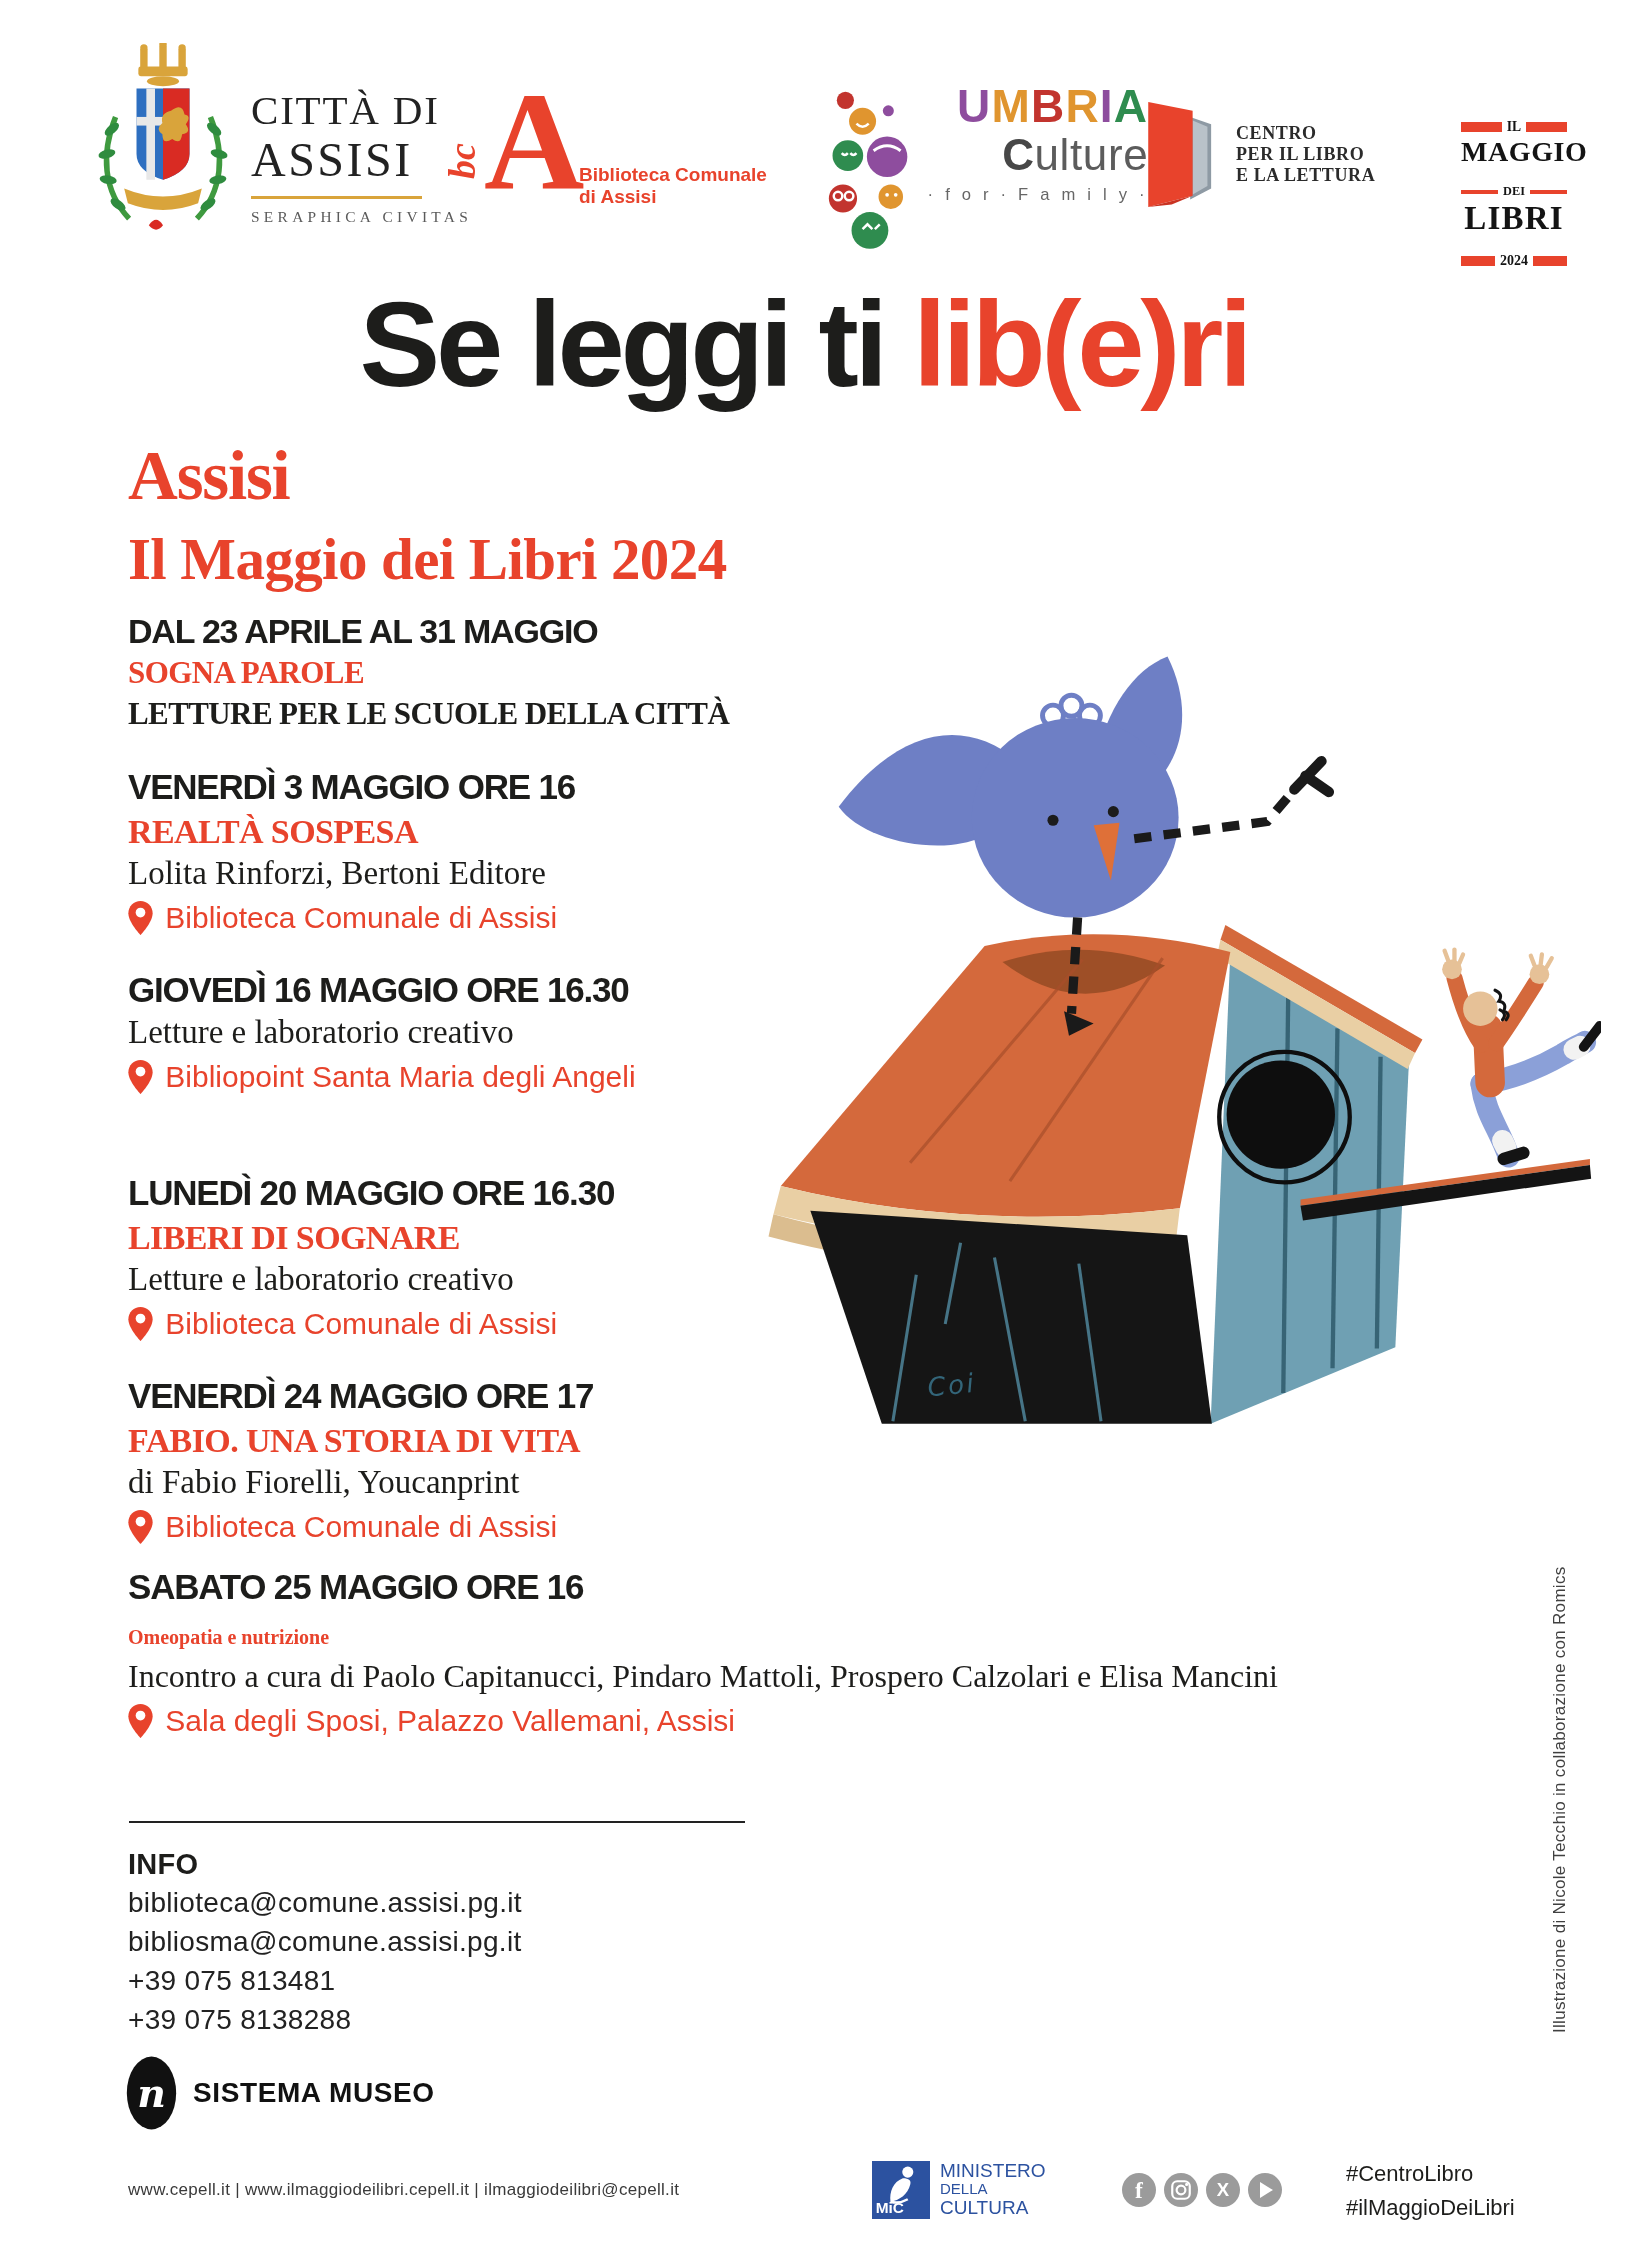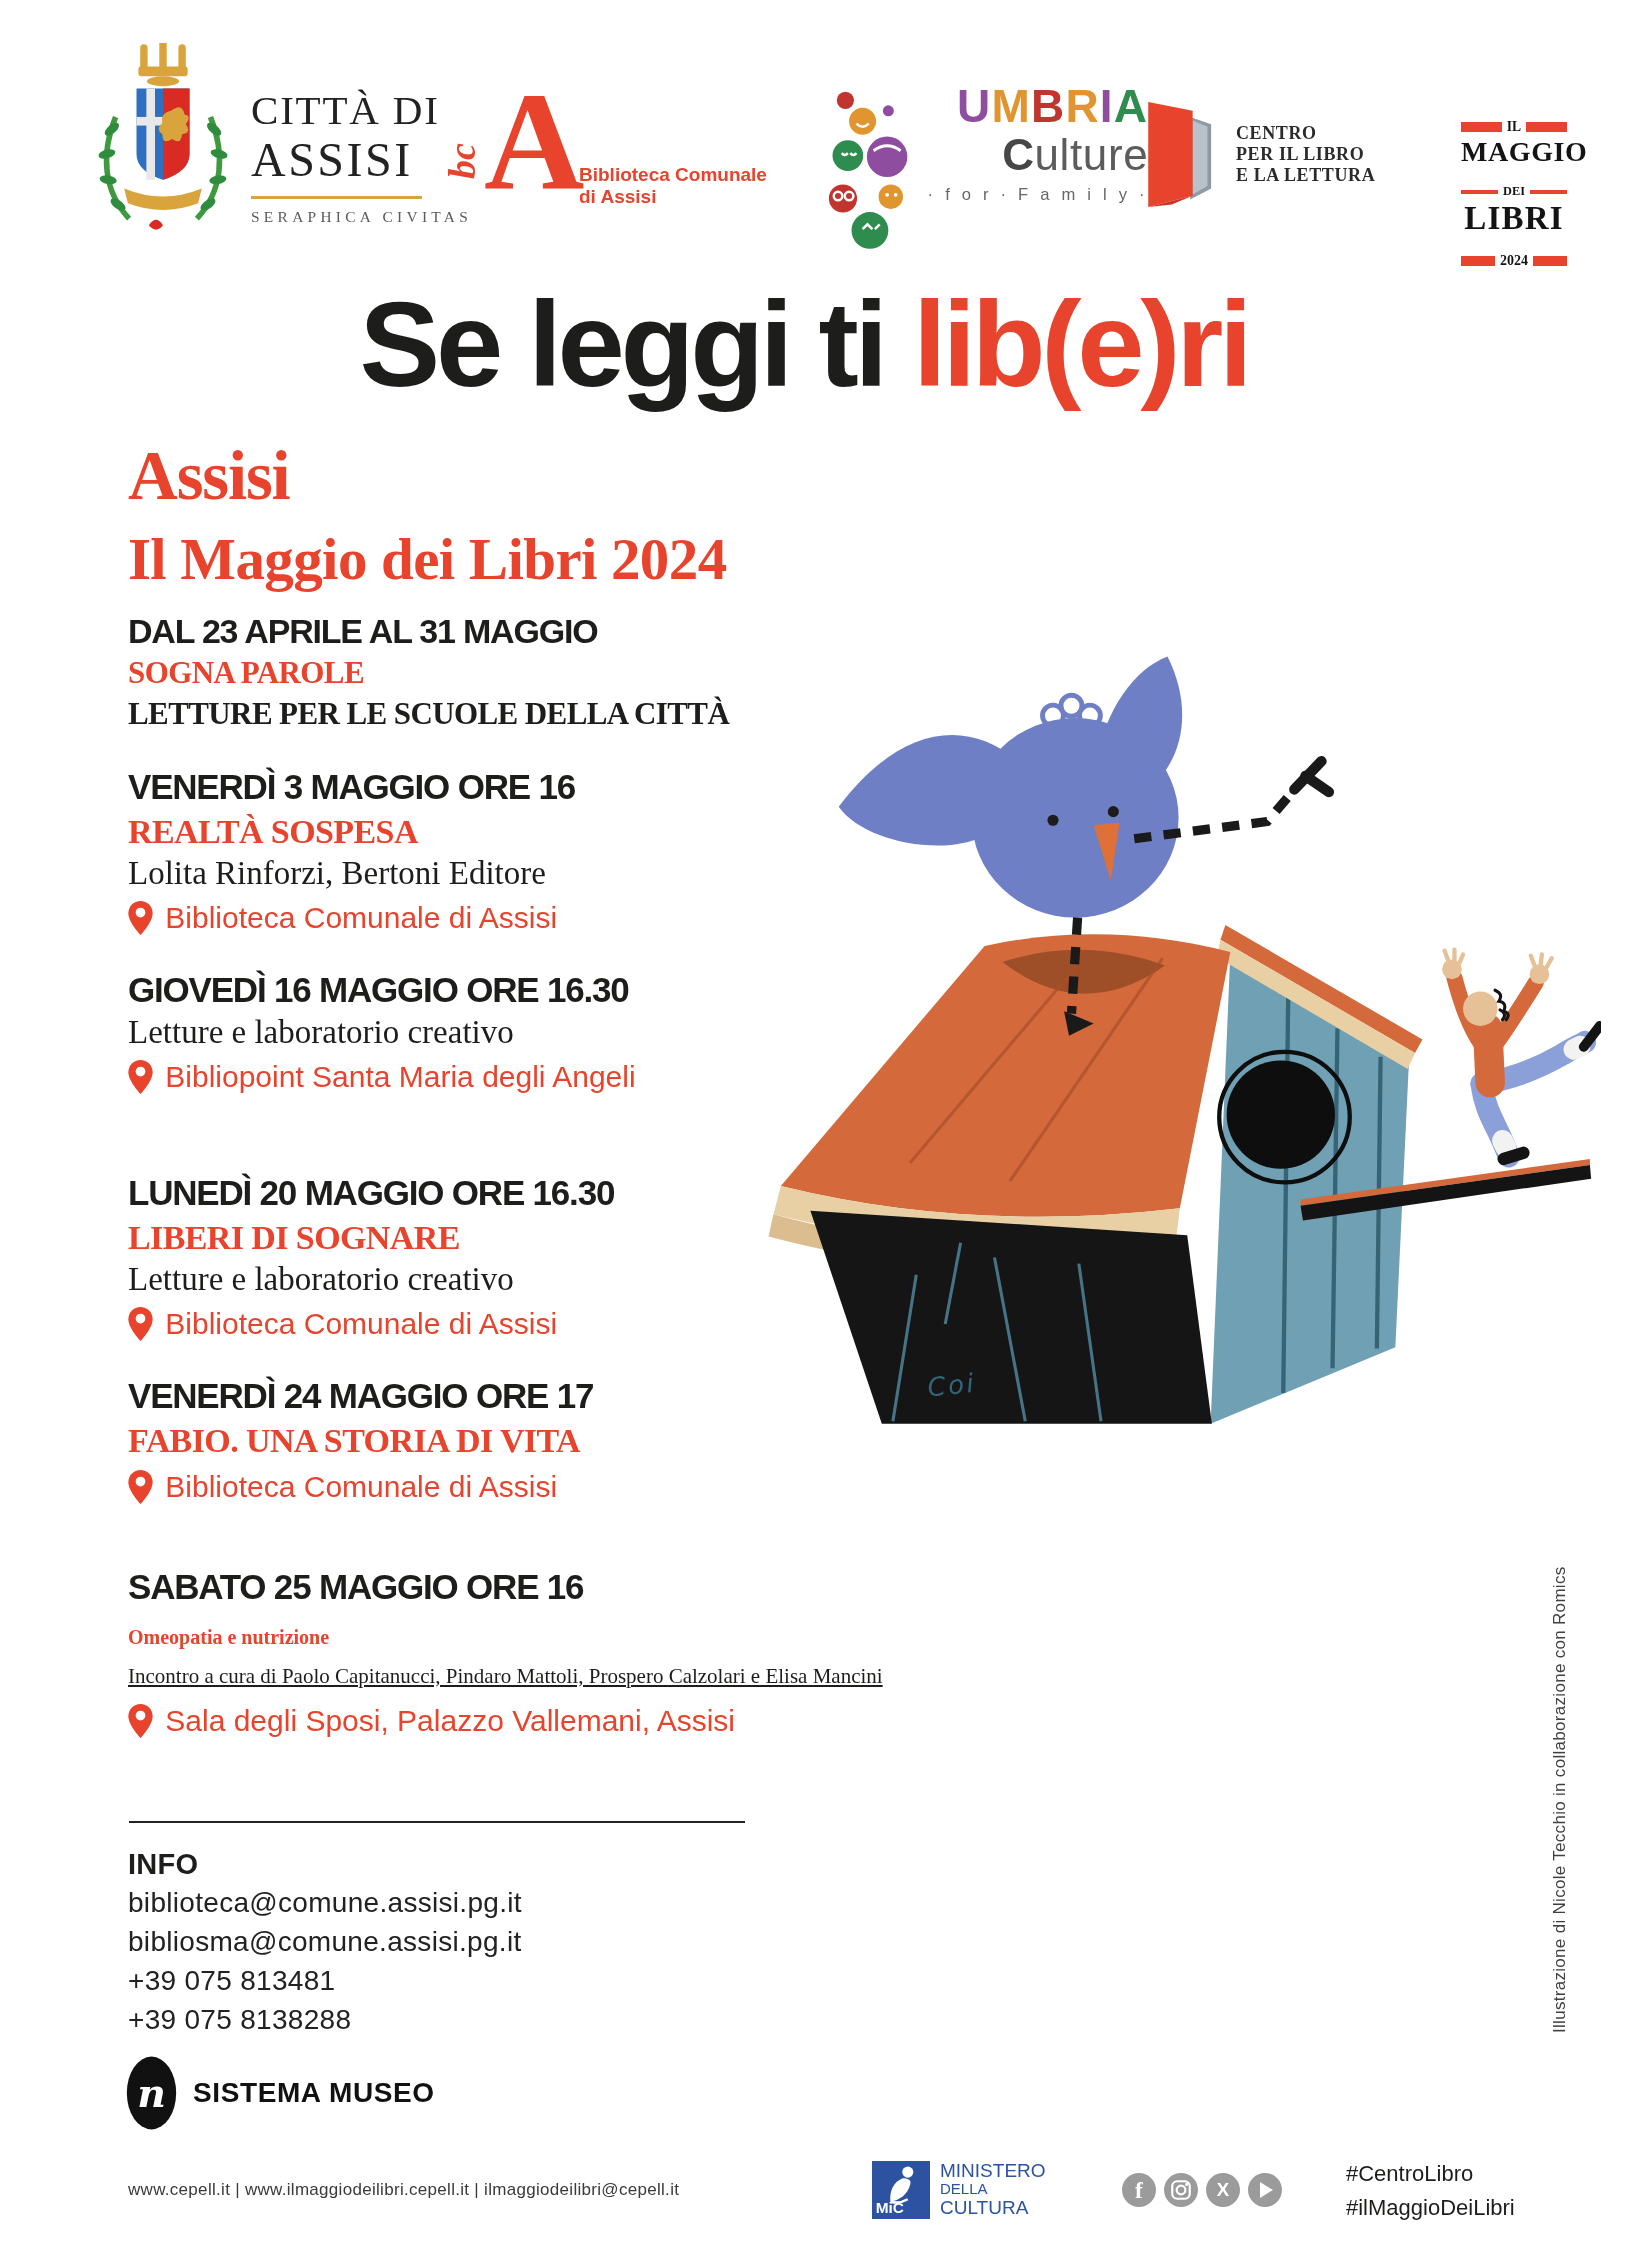--- a/index.html
+++ b/index.html
@@ -64,21 +64,21 @@
   .ev-desc{font-family:"Liberation Serif",serif;font-size:33px;line-height:38px;color:var(--ink);margin-top:2.5px;}
   .ev-desc.slab{font-weight:700;font-size:31px;letter-spacing:-0.6px;}
   .ev-loc{margin-top:8.6px;display:flex;align-items:center;gap:12.3px;color:var(--accent);font-size:30px;line-height:36px;}
   .pin{flex:0 0 auto;}
 
   #intro{top:611px;}
   #intro .ev-date{font-size:34px;}
   #intro .ev-title{font-size:31px;margin-top:1.2px;}
   #ev1{top:766px;} #ev2{top:969px;} #ev3{top:1172px;} #ev4{top:1375px;} #ev5{top:1566px;}
   #ev5 .ev-title{font-size:33px;}
-  #ev5 .ev-desc{font-size:21px;text-decoration:underline;}
+  #ev5 .ev-desc{font-size:32px;}
 
   
   #divider{position:absolute;left:129px;top:1821px;width:616px;height:1.8px;background:#222;}
   #info{top:1845px;}
   .info-label{font-weight:700;font-size:29px;line-height:38px;letter-spacing:0.3px;}
   .info-line{font-size:28px;line-height:39px;letter-spacing:0.3px;color:#222;}
 
   
   #sistema{position:absolute;left:126px;top:2056px;display:flex;align-items:center;gap:16px;}
   .sm-label{font-weight:700;font-size:28px;letter-spacing:0.6px;color:#111;}
@@ -270,20 +270,21 @@
         <path d="M20 0C9 0 0 9 0 20c0 15 20 36 20 36s20-21 20-36C40 9 31 0 20 0z" fill="#e8432c"></path>
         <circle cx="20" cy="19" r="8" fill="#fff"></circle>
       </svg>
     <span>Biblioteca Comunale di Assisi</span>
   </div>
 </div>
 
 <div id="ev4" class="block event">
   <div class="ev-date">VENERDÌ 24 MAGGIO ORE 17</div>
   <div class="ev-title">FABIO. UNA STORIA DI VITA</div>
+  <div class="ev-desc">di Fabio Fiorelli, Youcanprint</div>
   <div class="ev-loc">
     <svg class="pin" width="25" height="34" viewBox="0 0 40 56">
         <path d="M20 0C9 0 0 9 0 20c0 15 20 36 20 36s20-21 20-36C40 9 31 0 20 0z" fill="#e8432c"></path>
         <circle cx="20" cy="19" r="8" fill="#fff"></circle>
       </svg>
     <span>Biblioteca Comunale di Assisi</span>
   </div>
 </div>
 
 <div id="ev5" class="block event">

